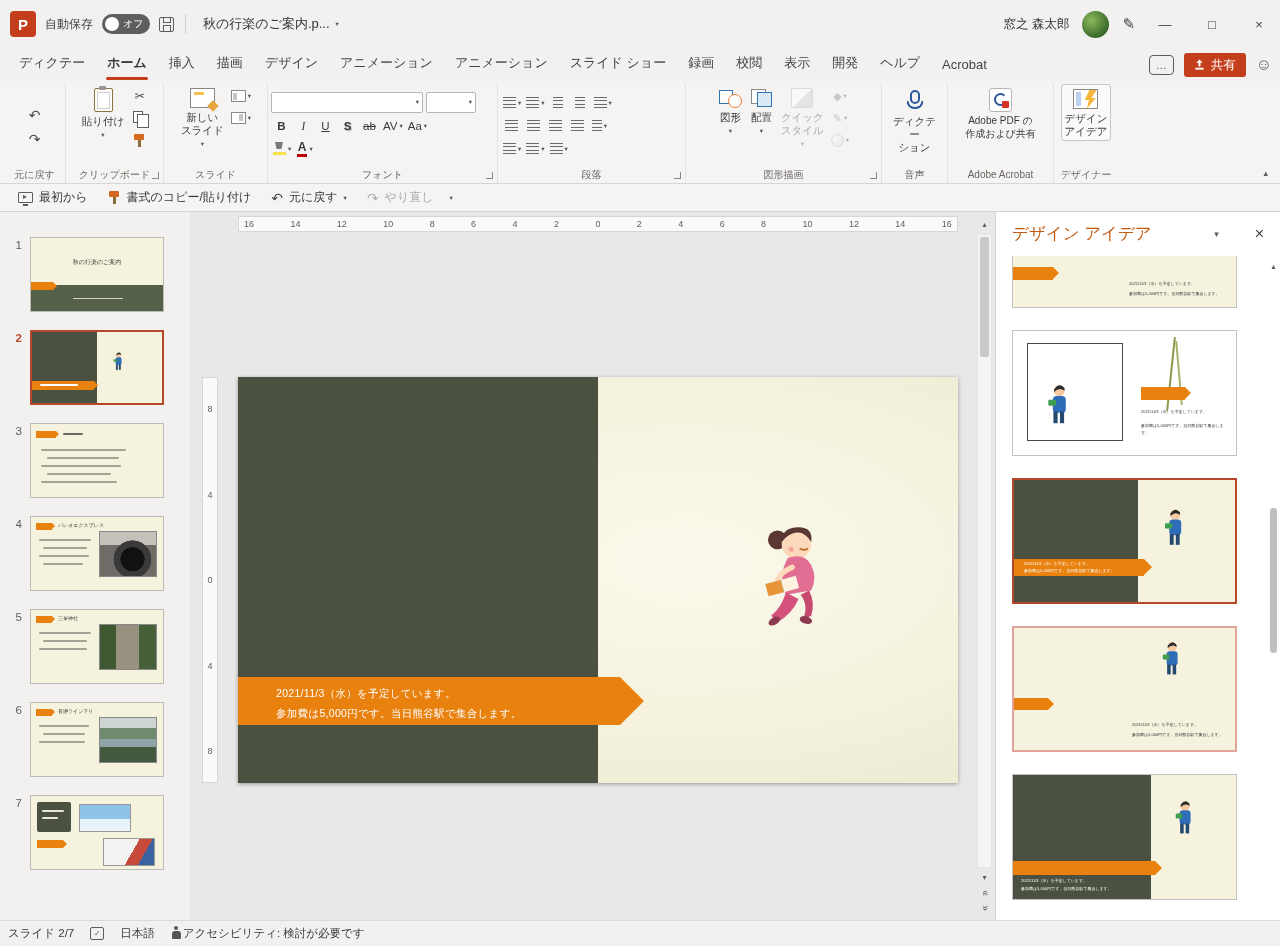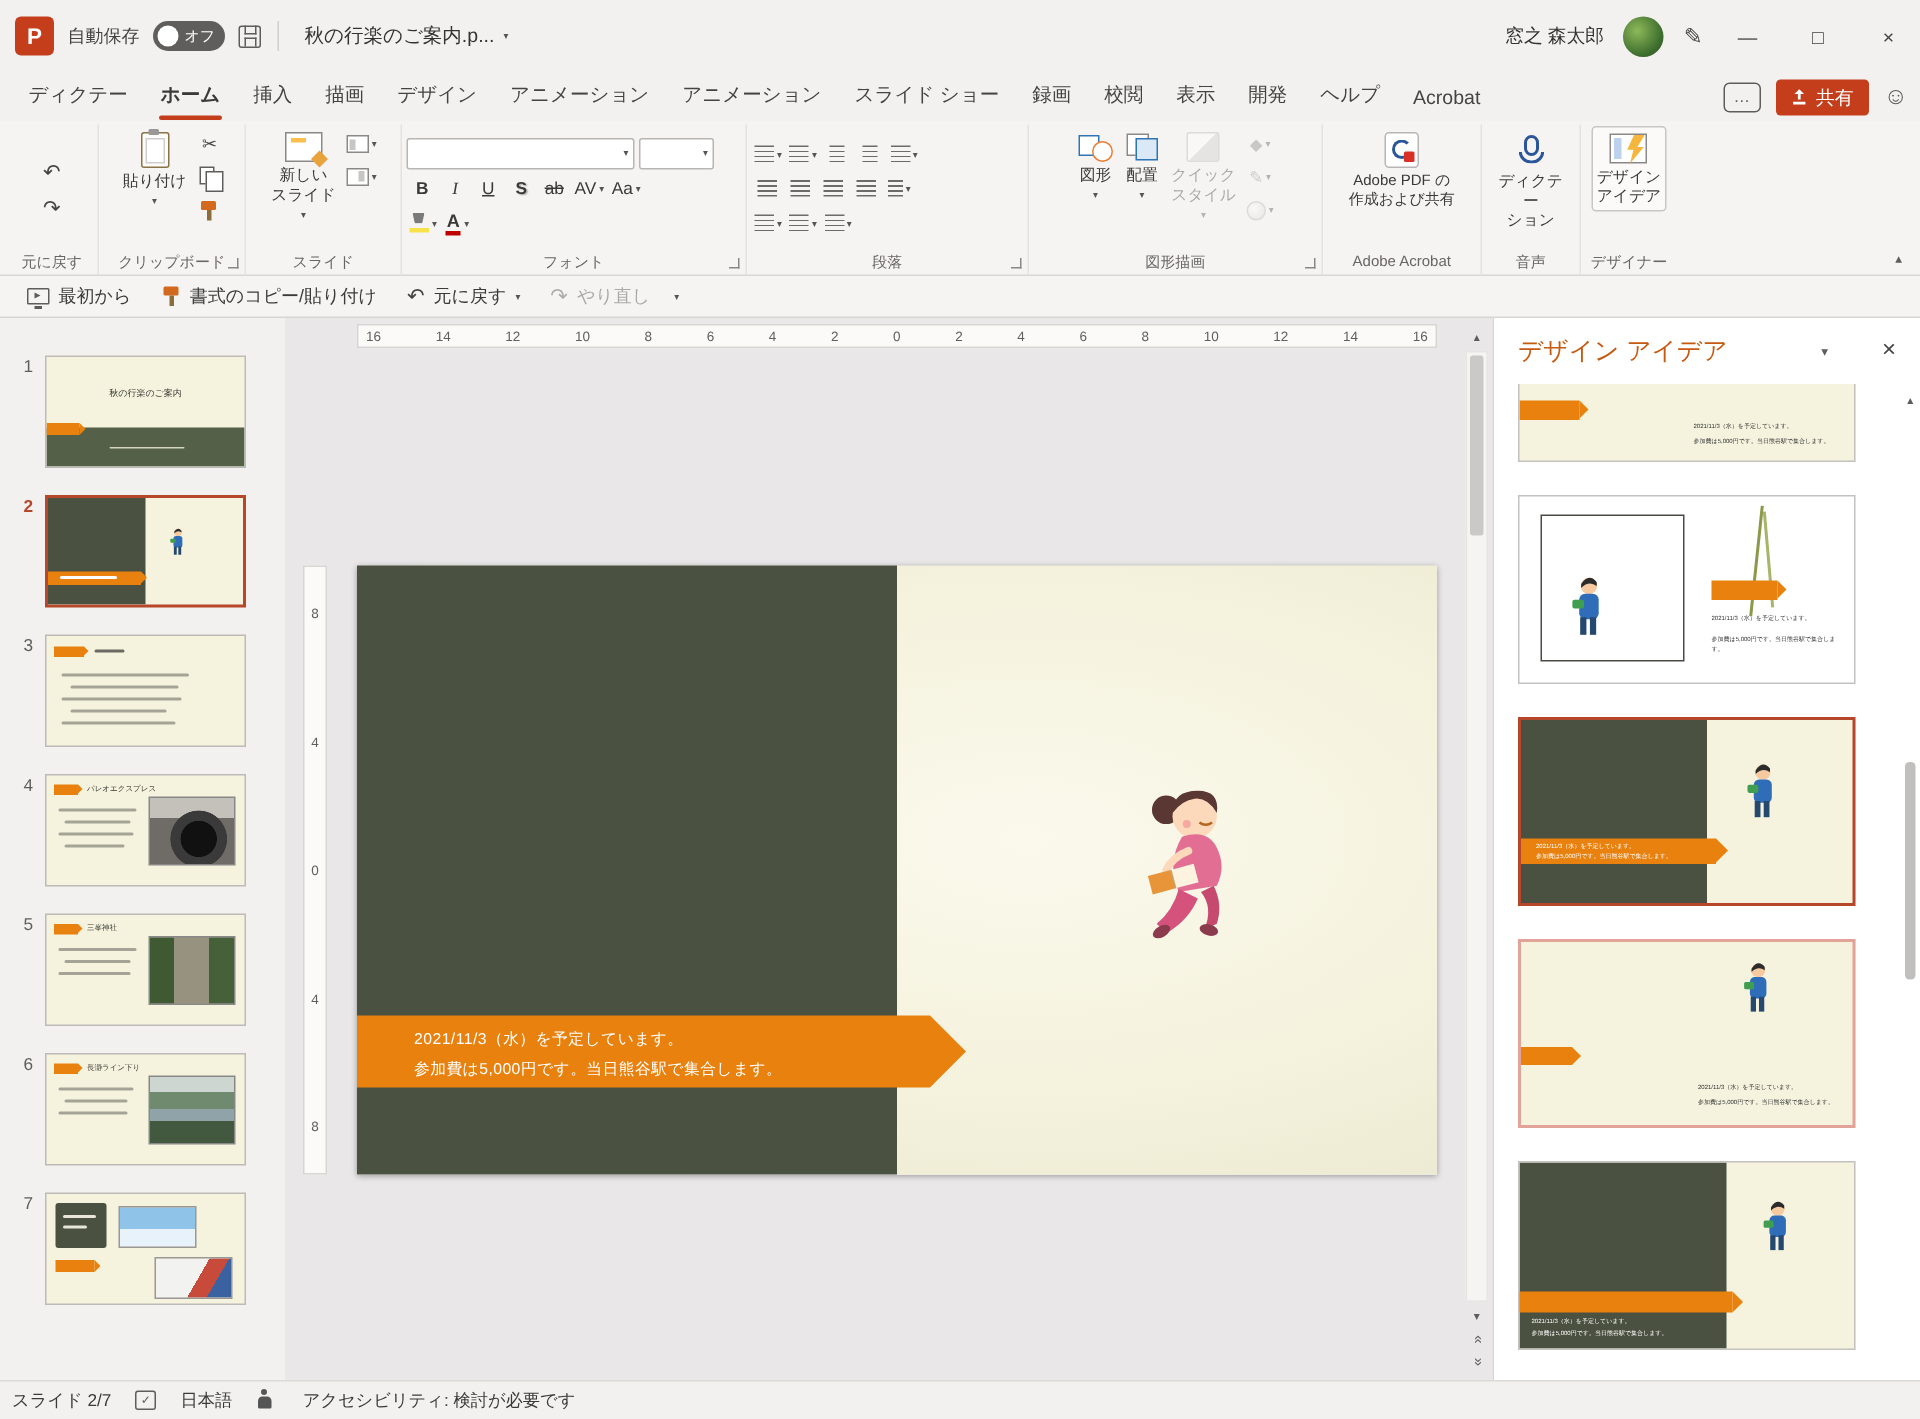--- a/index.html
+++ b/index.html
@@ -439,40 +439,40 @@
             </span>
       </div>
     </div>
     <div class="rlabel">
       <span>図形描画</span>
       <span class="launch"></span>
     </div>
   </div>
 
 
+  <div class="rgroup" style="width:66px">
+    <div class="rbody">
+      <div class="bigbtn">
+        <span class="i-mic"></span>
+        <span class="pre">ディクテー
+ション</span>
+      </div>
+    </div>
+    <div class="rlabel">音声</div>
+  </div>
+
   <div class="rgroup" style="width:106px">
     <div class="rbody">
       <div class="bigbtn">
         <span class="i-adobe"></span>
         <span class="pre" style="font-size:10px">Adobe PDF の
 作成および共有</span>
       </div>
     </div>
     <div class="rlabel">Adobe Acrobat</div>
-  </div>
-
-  <div class="rgroup" style="width:66px">
-    <div class="rbody">
-      <div class="bigbtn">
-        <span class="i-mic"></span>
-        <span class="pre">ディクテー
-ション</span>
-      </div>
-    </div>
-    <div class="rlabel">音声</div>
   </div>
 
   <div class="rgroup" style="width:64px;border-right:none">
     <div class="rbody">
       <div class="bigbtn designer-on">
         <span class="i-designer"></span>
         <span class="pre">デザイン
 アイデア</span>
       </div>
     </div>
@@ -704,19 +704,19 @@
   <div class="dscroll">
     <span class="dsb-up">▴</span>
     <div class="dsb-thumb"></div>
   </div>
 </div>
 
 <div class="status">
   <span>スライド 2/7</span>
   <span class="i-spell">✓</span>
   <span>日本語</span>
-  <span style="display:flex;align-items:flex-start;gap:20px">
+  <span style="display:flex;align-items:flex-start;gap:1px">
     <span class="i-person"></span>
     <span>アクセシビリティ: 検討が必要です</span>
   </span>
 </div>
 
 </div>
 
 </body></html>

